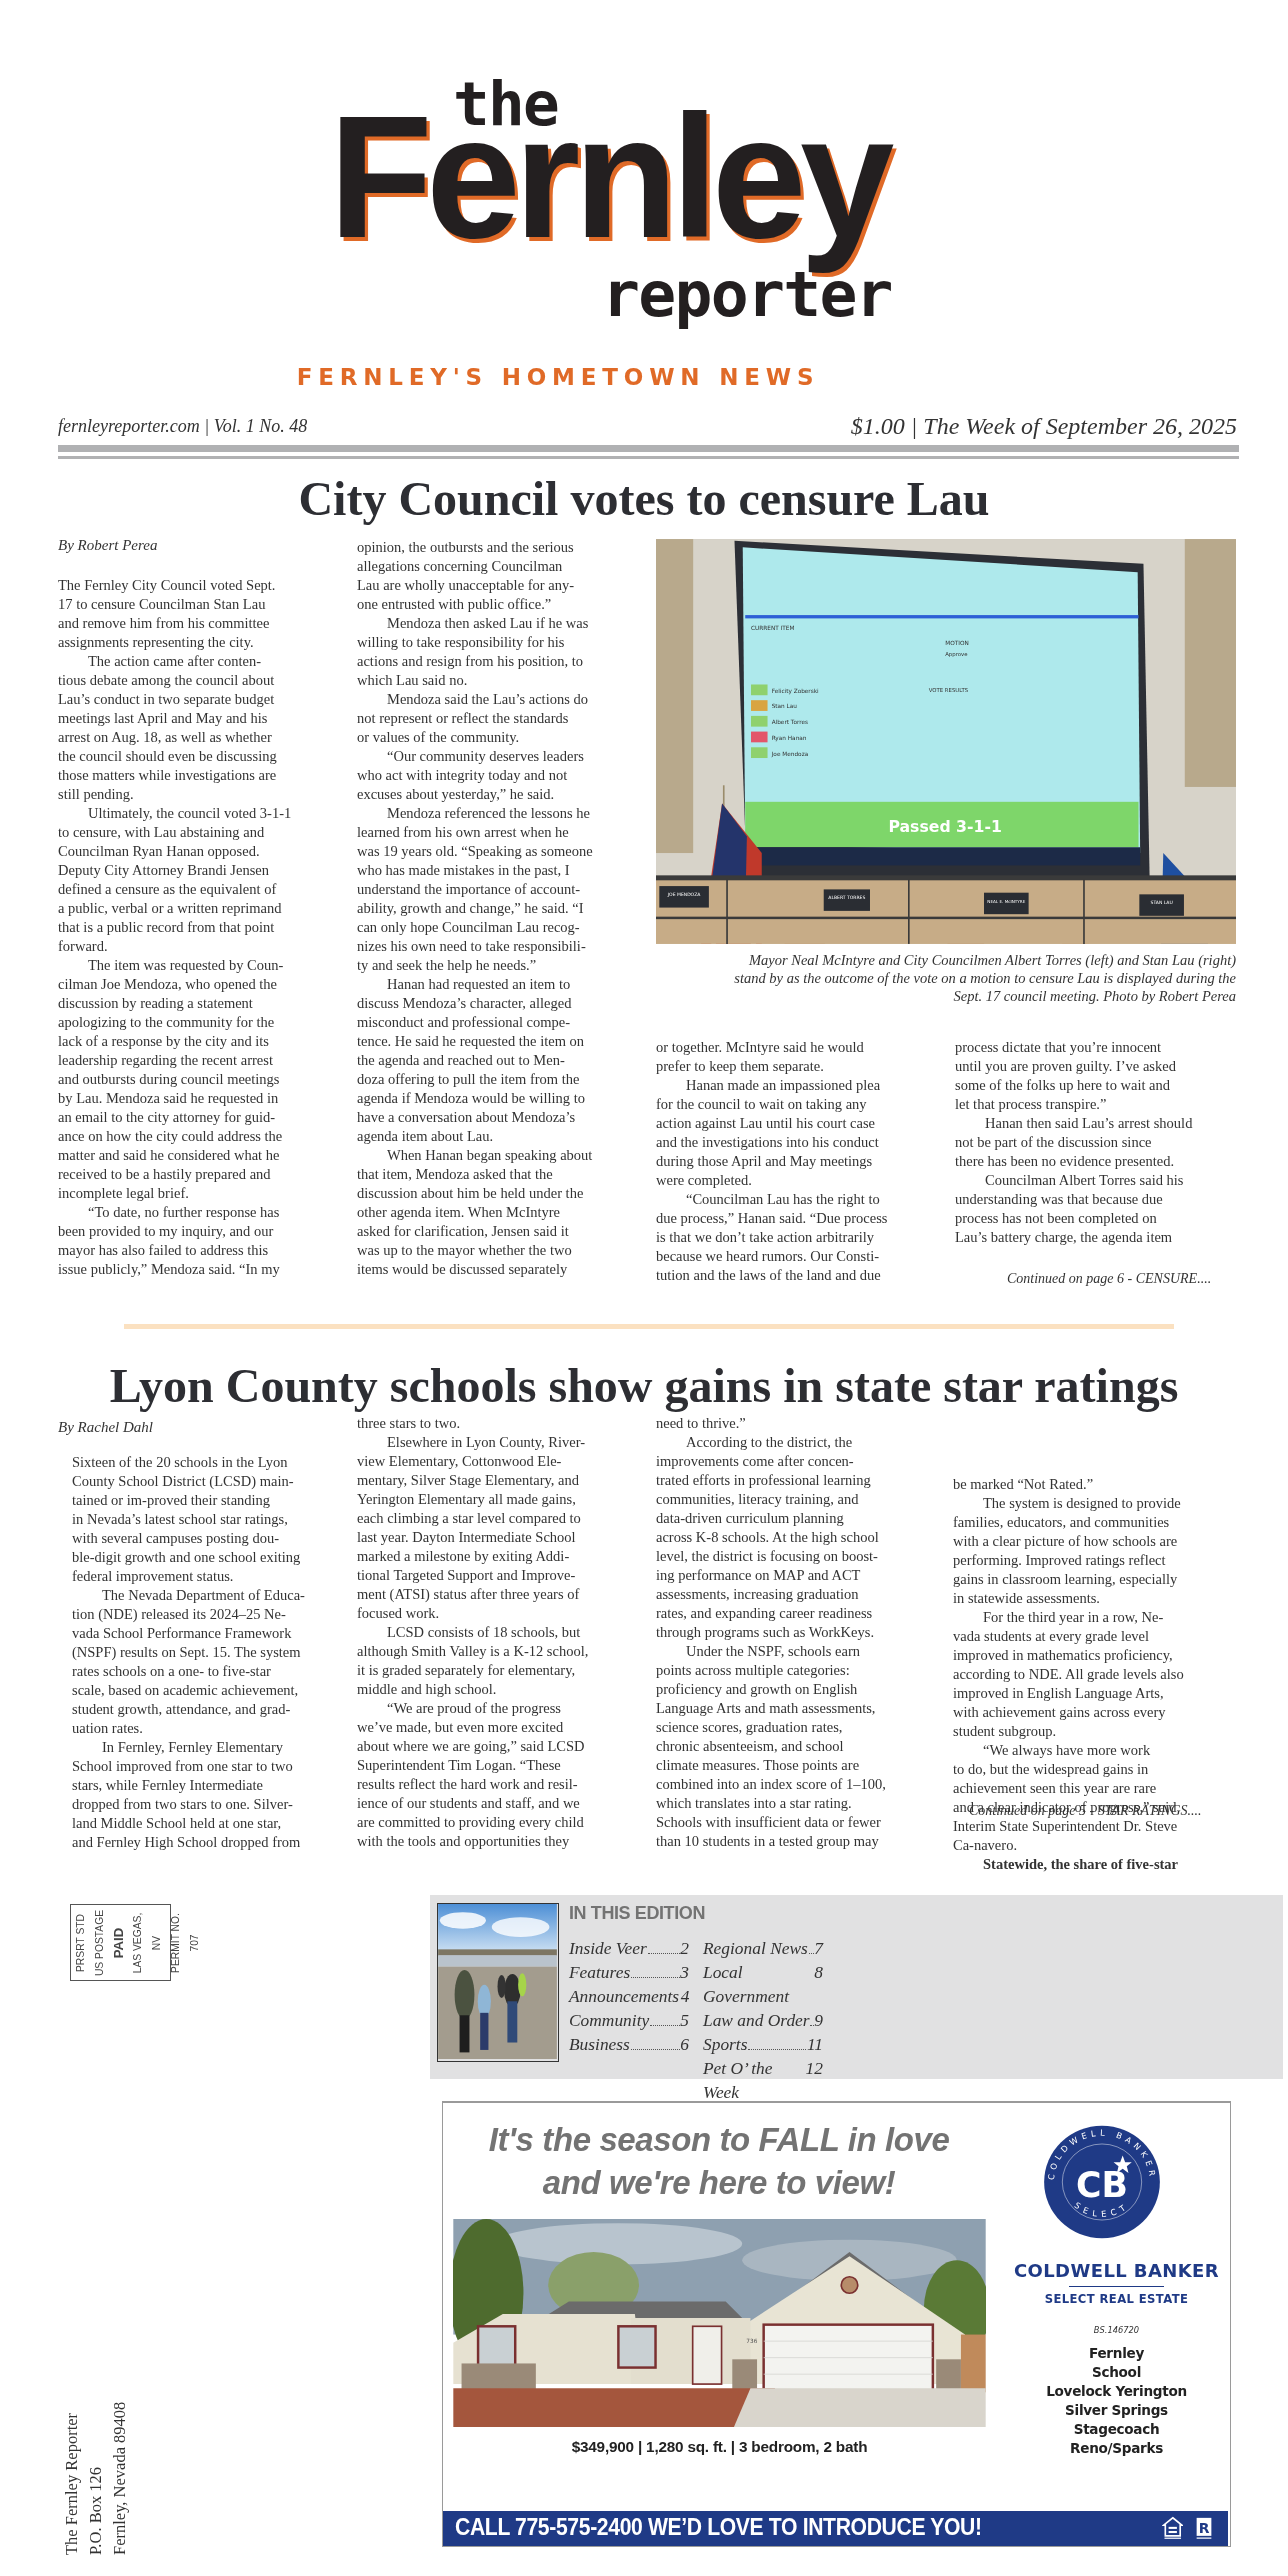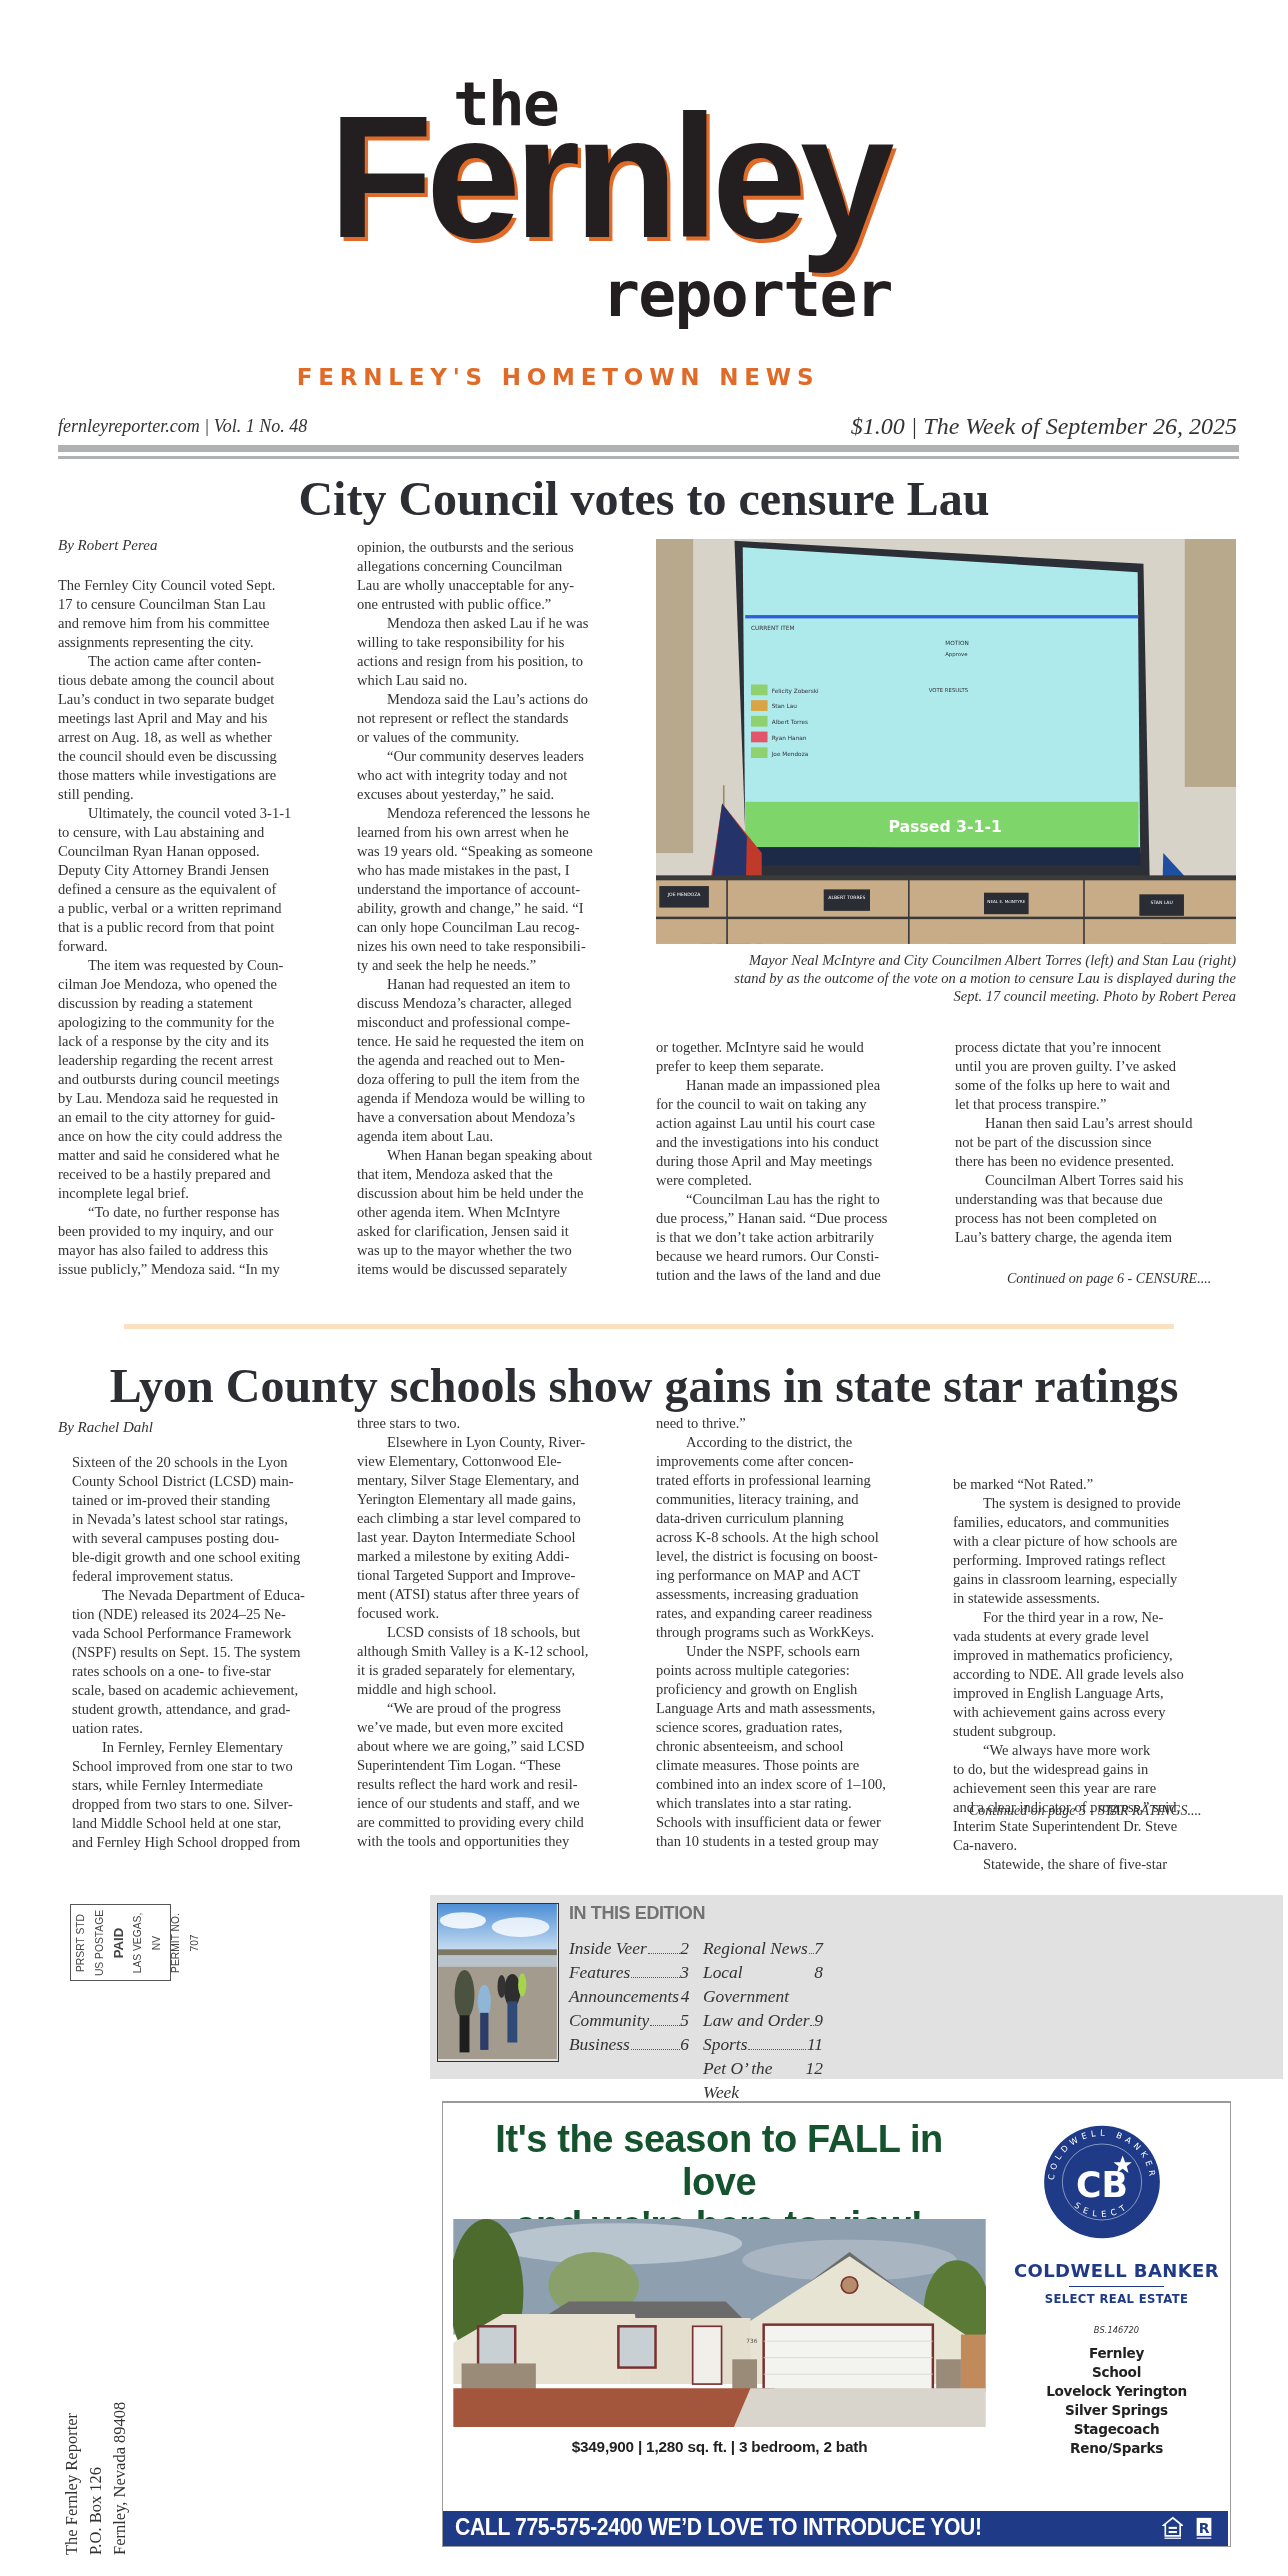--- a/index.html
+++ b/index.html
@@ -40,21 +40,21 @@
   .address-inner { position: absolute; left: 0; top: 0; transform-origin: left top; transform: rotate(-90deg) translate(-124px, 0); font-family: "Liberation Serif", serif; font-size: 16.5px; line-height: 24px; color: #333; white-space: nowrap; }
 
   .edition { position: absolute; left: 430px; top: 1895px; width: 853px; height: 184px; background: #e1e1e2; }
   .edition-photo { position: absolute; left: 6.6px; top: 8.3px; width: 122px; height: 159px; border: 1.7px solid #333; overflow: hidden; }
   .edition-title { position: absolute; left: 139px; top: 8.3px; font-family: "Liberation Sans", sans-serif; font-weight: bold; font-size: 18px; color: #737373; letter-spacing: -0.4px; }
   .toc { position: absolute; top: 41px; width: 120px; font-family: "Liberation Serif", serif; font-style: italic; font-size: 17.4px; color: #333; line-height: 24px; }
   .toc-row { display: flex; align-items: baseline; }
   .toc-row .dots { flex: 1; border-bottom: 1.2px dotted #555; margin: 0 0.8px 4.1px 0.8px; }
 
   .ad { position: absolute; left: 442px; top: 2101px; width: 789px; height: 446px; border: 1.7px solid #9a9a9a; border-top-width: 2.5px; background: #fff; }
-  .ad-head { position: absolute; left: 11.6px; top: 15px; width: 529px; text-align: center; font-family: "Liberation Sans", sans-serif; font-weight: bold; font-size: 38px; line-height: 43px; color: #14532d; letter-spacing: -0.4px; }
+  .ad-head { position: absolute; left: 11.6px; top: 15px; width: 529px; text-align: center; font-family: "Liberation Sans", sans-serif; font-weight: bold; font-size: 33px; line-height: 43px; color: #737373; letter-spacing: -0.4px; font-style: italic; }
   .ad-photo { position: absolute; left: 10px; top: 116px; width: 533px; height: 208px; overflow: hidden; }
   .ad-price { position: absolute; left: 10px; top: 335px; width: 533px; text-align: center; font-family: "Liberation Sans", sans-serif; font-weight: bold; font-size: 15.3px; color: #222; letter-spacing: -0.2px; }
   .ad-logo { position: absolute; left: 597px; top: 20.7px; width: 124px; height: 116px; }
   .ad-brand { position: absolute; left: 570px; width: 207px; top: 157px; text-align: center; font-family: "DejaVu Sans", sans-serif; font-weight: bold; color: #1f3a86; }
   .ad-brand .b1 { font-size: 18px; letter-spacing: 0.4px; }
   .ad-brand .bar { width: 95px; height: 1.2px; background: #1f3a86; margin: 5px auto 5px; }
   .ad-brand .b2 { font-size: 11.6px; letter-spacing: 0.4px; }
   .ad-license { position: absolute; left: 570px; width: 207px; top: 222px; text-align: center; font-family: "DejaVu Sans", sans-serif; font-style: italic; font-size: 8.3px; color: #333; }
   .ad-cities { position: absolute; left: 570px; width: 207px; top: 241px; text-align: center; font-family: "DejaVu Sans", sans-serif; font-weight: bold; font-size: 13.6px; line-height: 19px; color: #222; letter-spacing: -0.3px; }
   .ad-banner { position: absolute; left: 0; bottom: 0; width: 785px; height: 35px; background: #1f3a86; }
@@ -409,21 +409,21 @@
     </p>
     <p>
       <span class="ln" style="padding-left: 30px;">“We always have more work</span>
       <span class="ln">to do, but the widespread gains in</span>
       <span class="ln">achievement seen this year are rare</span>
       <span class="ln">and a clear indicator of progress,” said</span>
       <span class="ln">Interim State Superintendent Dr. Steve</span>
       <span class="ln">Ca-navero.</span>
     </p>
     <p>
-      <span class="ln" style="padding-left: 30px;">Statewide, the share of five-star</span>
+      <span class="ln" style="padding-left: 30px; font-weight: bold;">Statewide, the share of five-star</span>
     </p>
   </div>
 <div class="cont" style="left:969px; top:1803px;">Continued on page 5  - STAR RATINGS....</div>
 
 <div class="postage">
   <div class="postage-inner">
     <div>PRSRT STD</div>
     <div>US POSTAGE</div>
     <div class="paid">PAID</div>
     <div>LAS VEGAS, NV</div>

